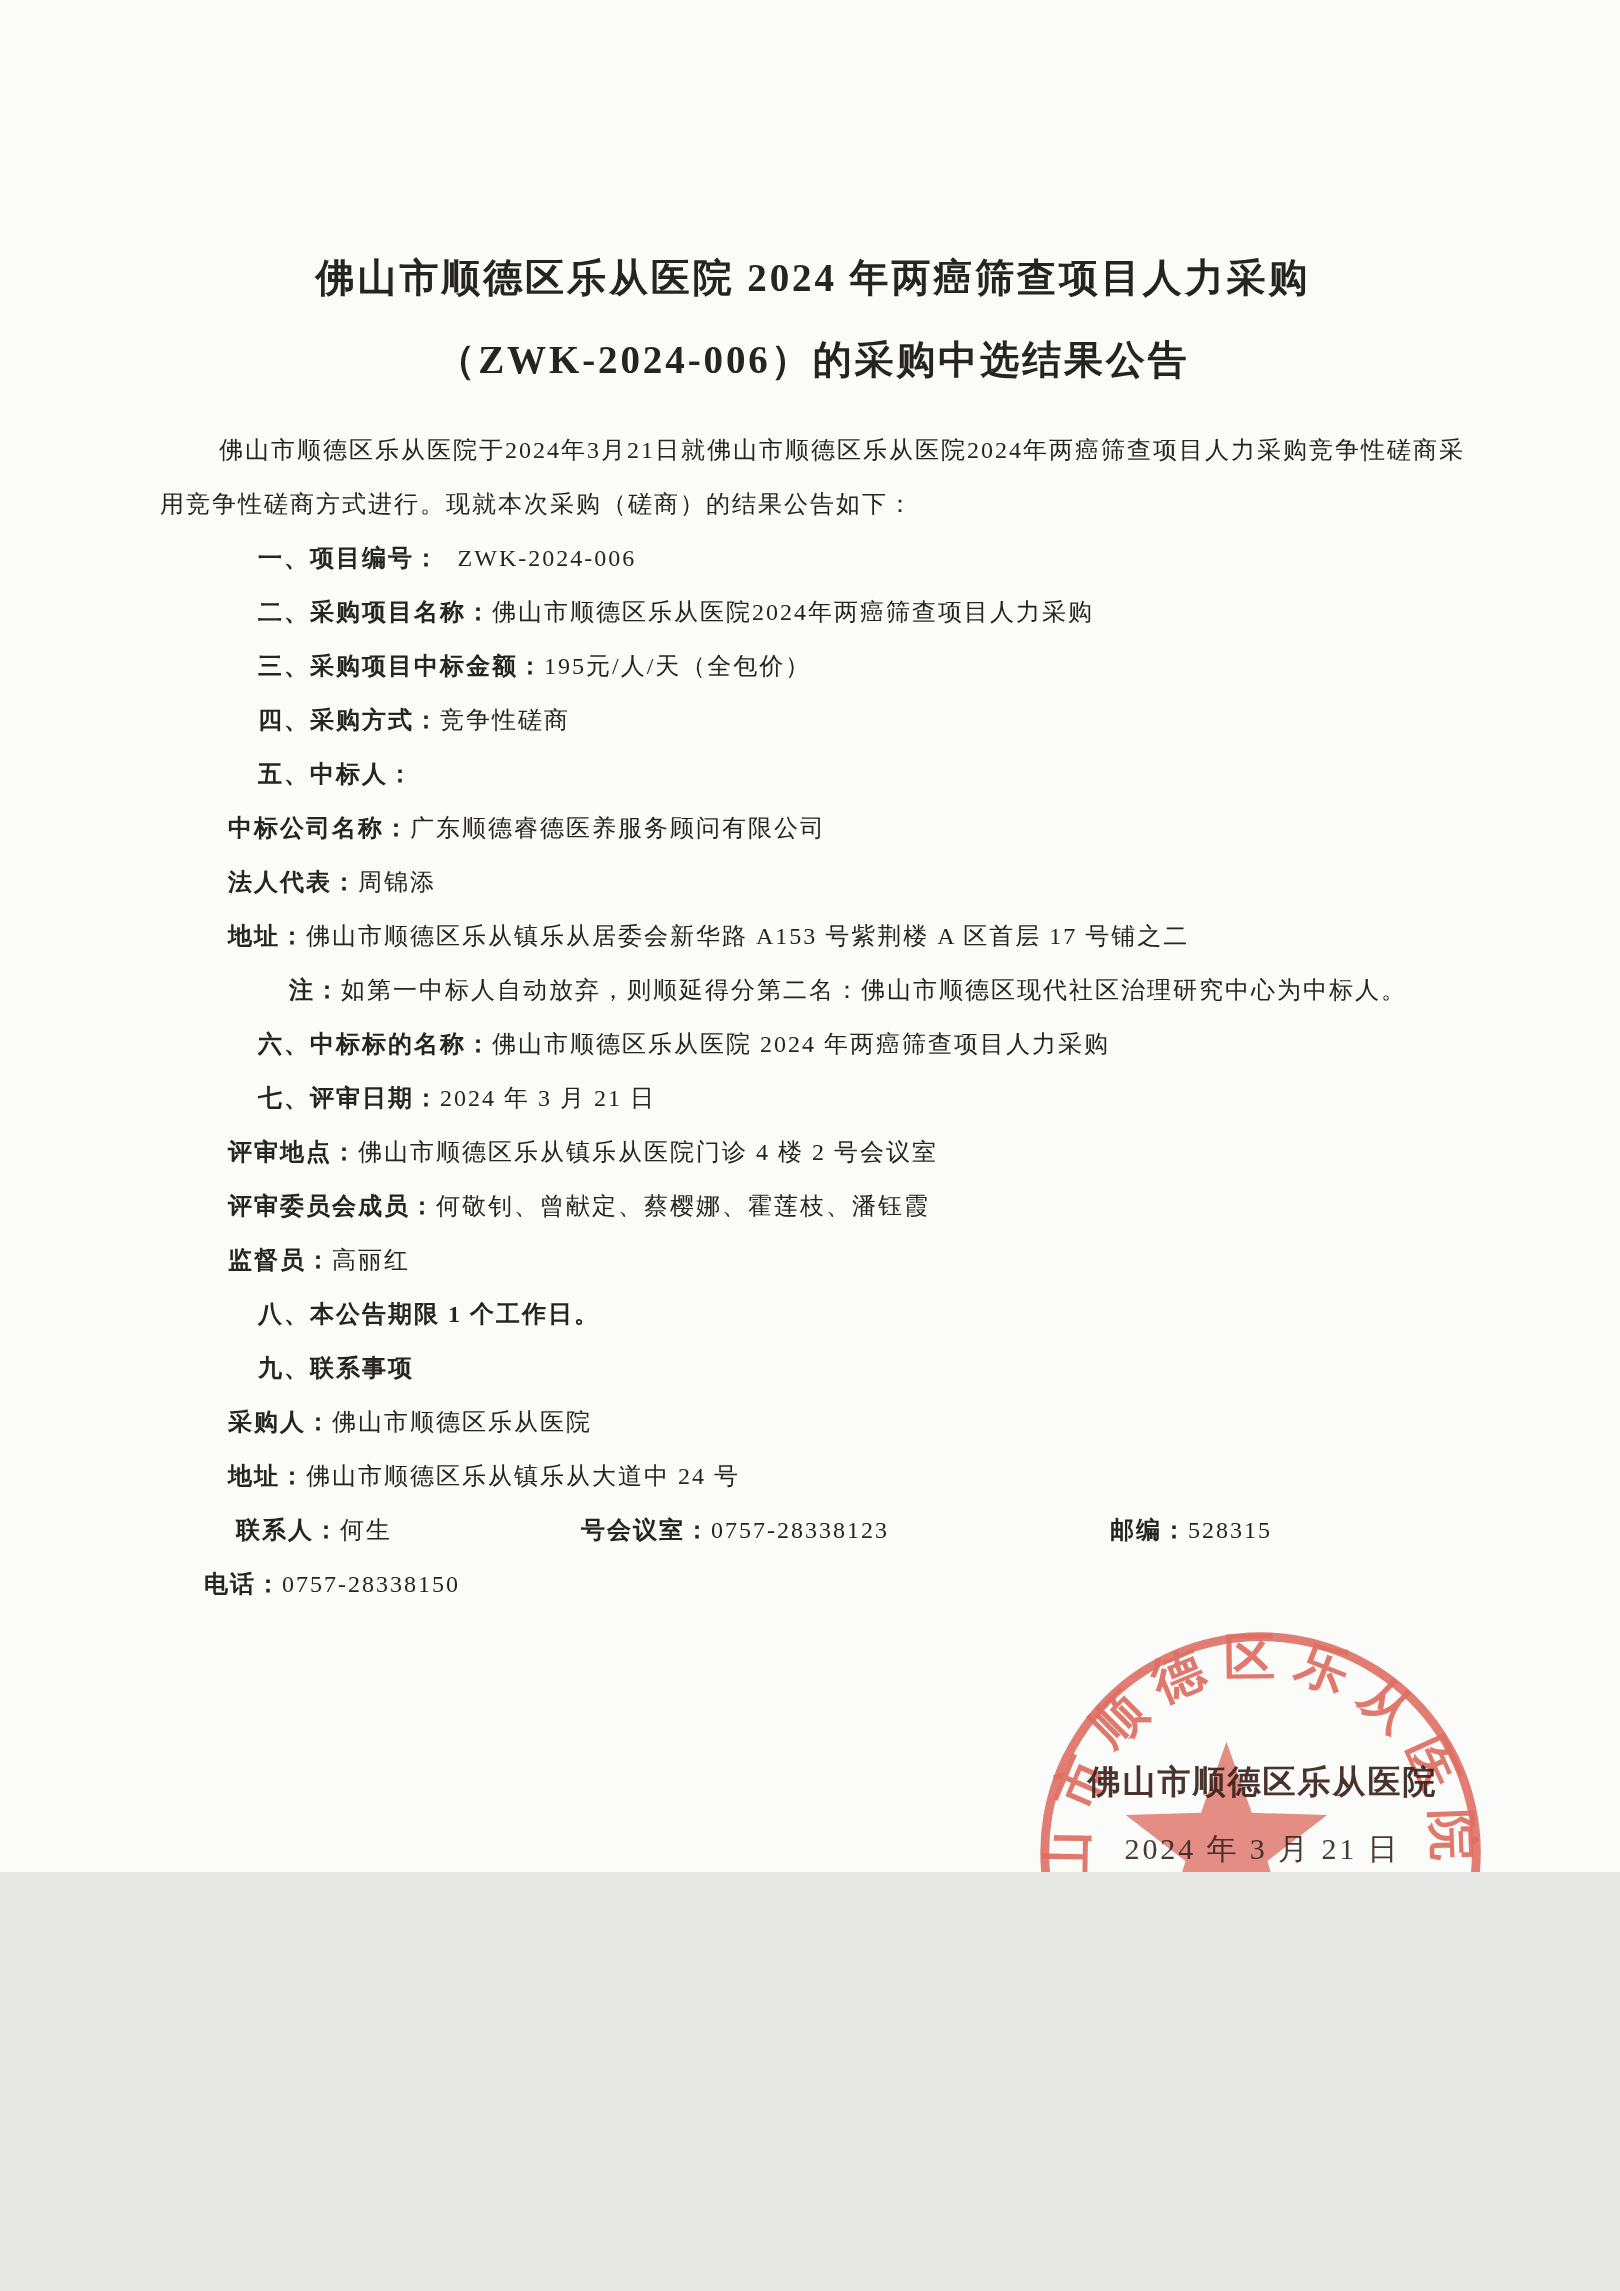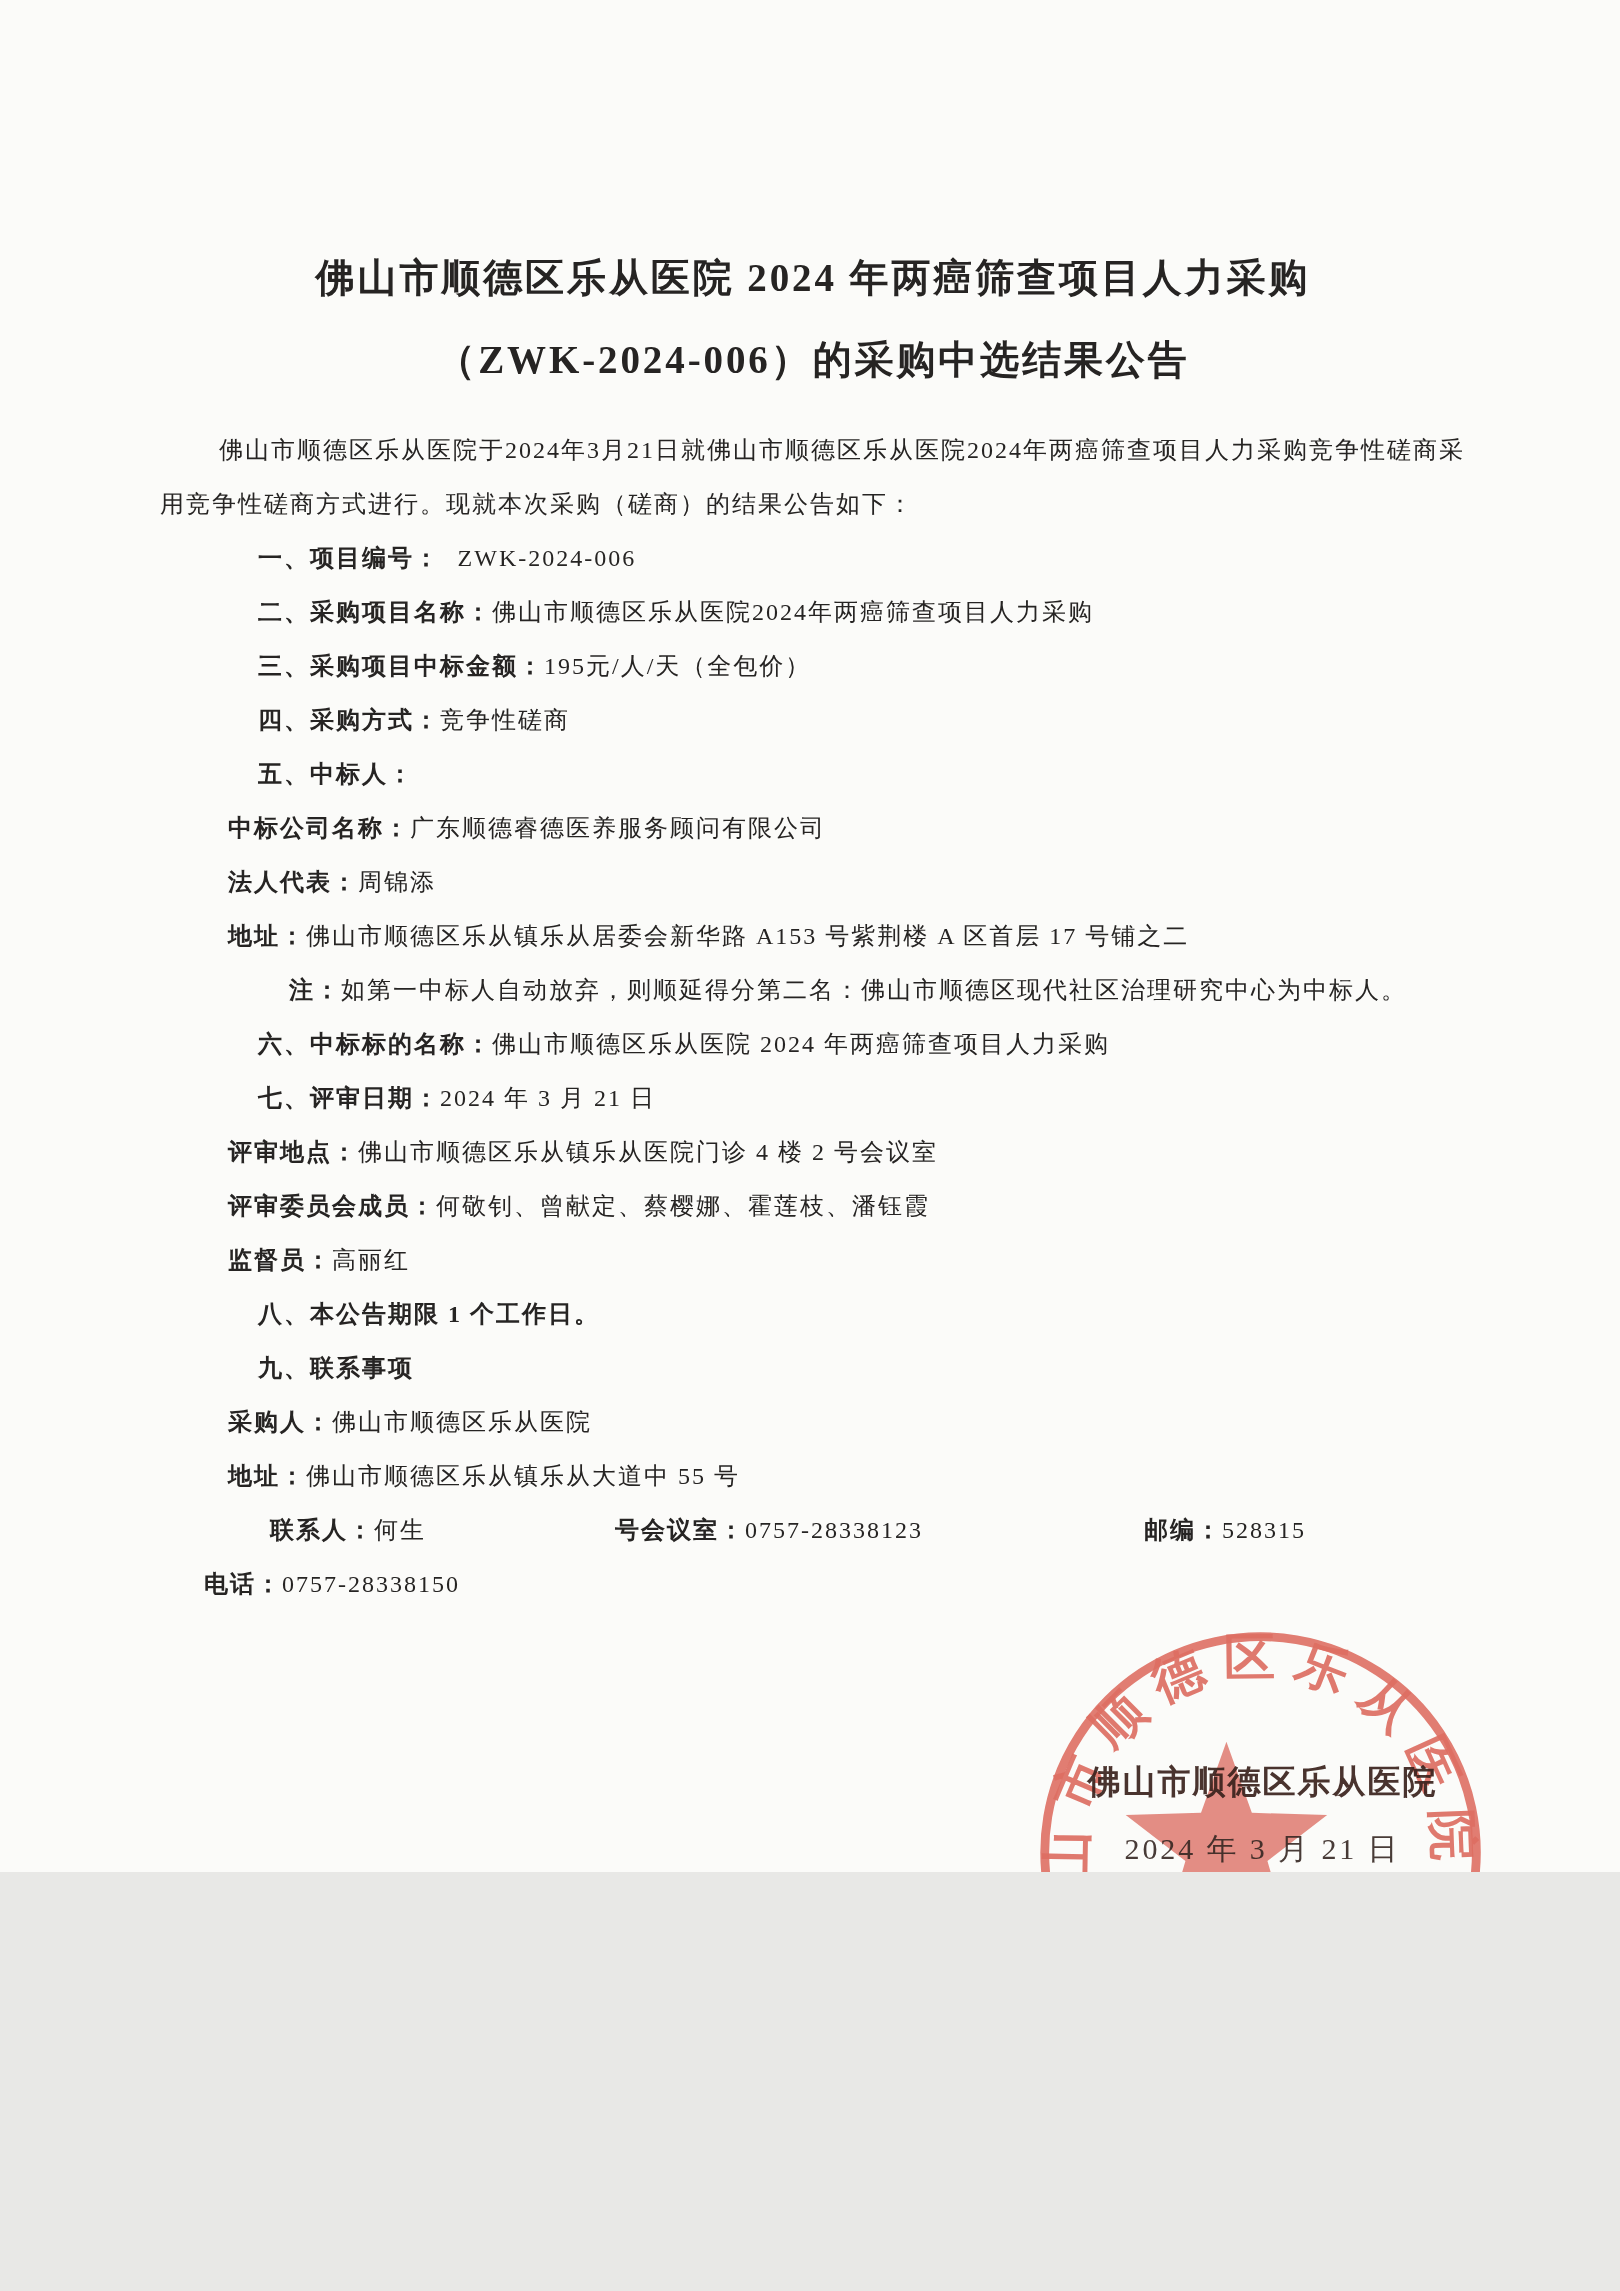--- a/index.html
+++ b/index.html
@@ -29,21 +29,21 @@
     font-size:24px;
     line-height:54px;
     letter-spacing:2px;
   }
   .indent{text-indent:59px;}
   .item{margin-left:98px;}
   .sub{margin-left:68px;}
   .note{text-indent:129px;}
   .b{font-weight:bold;}
   .gap-sm{display:inline-block;width:17.6px;}
-  .contact-row{display:flex;margin-left:110px;align-items:flex-end;}
+  .contact-row{display:flex;margin-left:76px;align-items:flex-end;}
   .contact-col1{width:345px;}
   .contact-col2{width:529px;}
   .phone-line{margin-left:44px;}
   
   .stamp-wrap{
     position:absolute;
     left:1032px;top:1623px;
     width:461px;height:461px;
   }
   .sig{
@@ -106,21 +106,21 @@
     <p class="para sub"><span class="b">评审委员会成员：</span><span>何敬钊、曾献定、蔡樱娜、霍莲枝、潘钰霞</span></p>
 
     <p class="para sub"><span class="b">监督员：</span><span>高丽红</span></p>
 
     <p class="para item"><span class="b">八、本公告期限 1 个工作日。</span></p>
 
     <p class="para item"><span class="b">九、联系事项</span></p>
 
     <p class="para sub"><span class="b">采购人：</span><span>佛山市顺德区乐从医院</span></p>
 
-    <p class="para sub"><span class="b">地址：</span><span>佛山市顺德区乐从镇乐从大道中 55 号</span></p>
+    <p class="para sub"><span class="b">地址：</span><span>佛山市顺德区乐从镇乐从大道中 24 号</span></p>
 
     <div class="para contact-row">
       <span class="contact-col1"><span class="b">联系人：</span><span>何生</span></span>
       <span class="contact-col2"><span class="b">号会议室：</span><span>0757-28338123</span></span>
       <span><span class="b">邮编：</span><span>528315</span></span>
     </div>
 
 
     <p class="para phone-line"><span class="b">电话：</span><span>0757-28338150</span></p>
 

